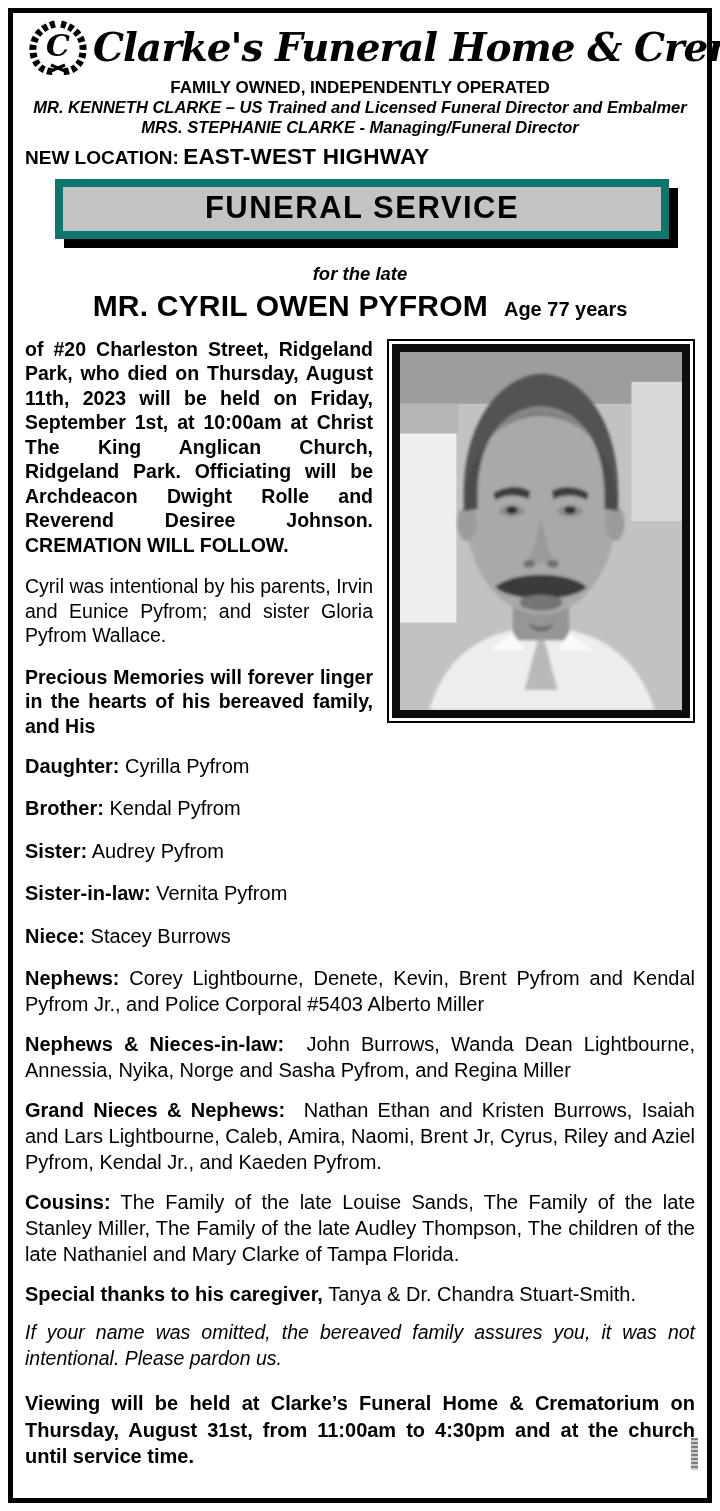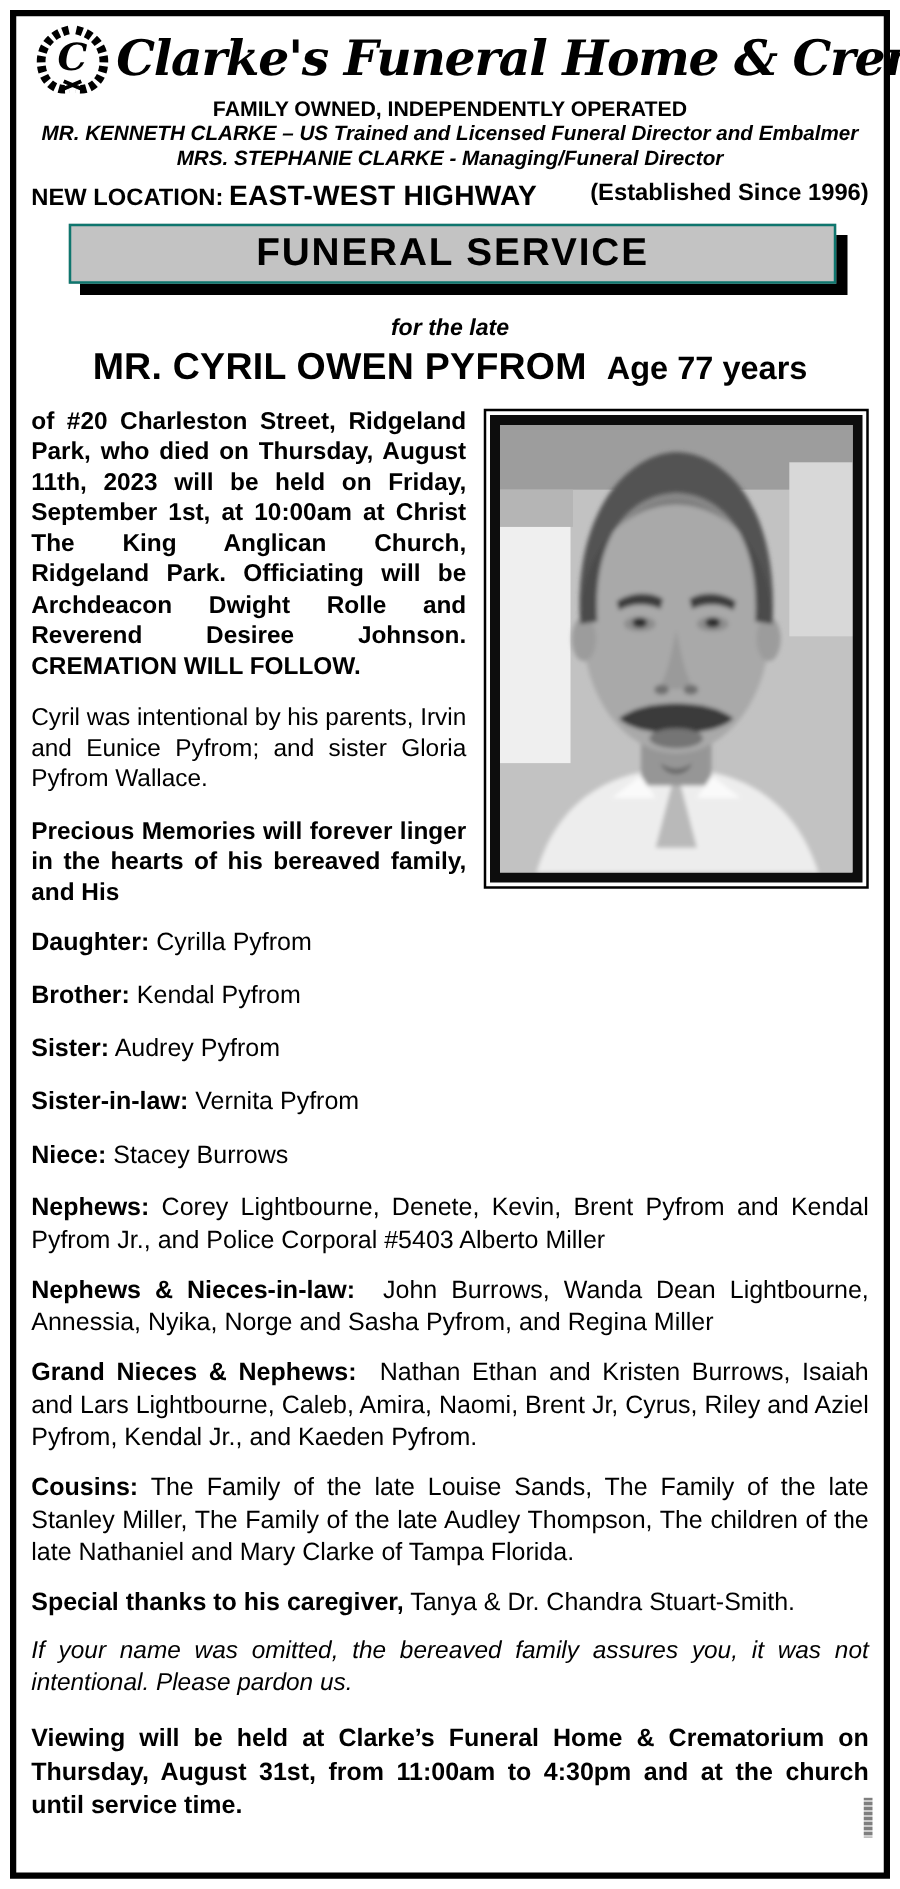--- a/index.html
+++ b/index.html
@@ -14,26 +14,26 @@
   .hdr-line{font-weight:bold;text-align:center;line-height:1.18;}
   .hdr-tagline{font-size:17px;margin-top:3px;}
   .hdr-dir{font-size:16.5px;font-style:italic;}
   .loc-row{display:flex;justify-content:space-between;align-items:flex-start;margin-top:7px;gap:40px;}
   .loc-label{font-weight:bold;font-size:19px;}
   .loc-value{font-weight:bold;font-size:22.5px;letter-spacing:.2px;}
   .established{font-weight:bold;font-size:19px;}
 
   
   .banner-wrap{margin:9px 26px 14px 30px;}
-  .banner{background:#c3c3c3;border:2px solid #0f766e;box-shadow:9px 9px 0 0 #000;text-align:center;padding:3px 0 5px;}
+  .banner{background:#c3c3c3;border:8px solid #0f766e;box-shadow:9px 9px 0 0 #000;text-align:center;padding:3px 0 5px;}
   .banner span{font-weight:900;font-size:31px;letter-spacing:1.5px;font-stretch:condensed;}
   .forlate{text-align:center;font-weight:bold;font-style:italic;font-size:18.5px;margin-top:10px;}
   .deceased-row{text-align:center;margin-top:4px;white-space:nowrap;}
   .deceased-name{font-weight:900;font-size:30px;letter-spacing:.2px;}
-  .deceased-age{font-weight:bold;font-size:26px;margin-left:16px;}
+  .deceased-age{font-weight:bold;font-size:20px;margin-left:16px;}
 
   
   .main{margin-top:14px;text-align:justify;}
   .photo-frame{float:right;width:308px;height:384px;box-sizing:border-box;border:2px solid #000;background:#fff;padding:3px;margin:2px 0 10px 14px;}
   .photo-inner{width:100%;height:100%;box-sizing:border-box;border:8px solid #0d0d0d;}
   .photo-inner svg{display:block;width:100%;height:100%;}
   .para{font-size:19.5px;line-height:1.255;margin:0 0 0;}
   .para.bold{font-weight:bold;}
   .para + .para{margin-top:17px;}
   .survivors{margin-top:15px;}
@@ -65,21 +65,20 @@
 
     </div>
     <div class="hdr-line hdr-tagline">FAMILY OWNED, INDEPENDENTLY OPERATED</div>
     <div class="hdr-line hdr-dir">MR. KENNETH CLARKE – US Trained and Licensed Funeral Director and Embalmer</div>
     <div class="hdr-line hdr-dir">MRS. STEPHANIE CLARKE - Managing/Funeral Director</div>
     <div class="loc-row">
       <div>
         <span class="loc-label">NEW LOCATION:</span>
         <span class="loc-value">EAST-WEST HIGHWAY</span>
       </div>
-      <div class="established">(Established Since 1996)</div>
     </div>
 
     <div class="banner-wrap">
       <div class="banner">
         <span>FUNERAL SERVICE</span>
       </div>
     </div>
     <div class="forlate">for the late</div>
     <div class="deceased-row">
       <span class="deceased-name">MR. CYRIL OWEN PYFROM</span><span class="deceased-age">Age 77 years</span>

